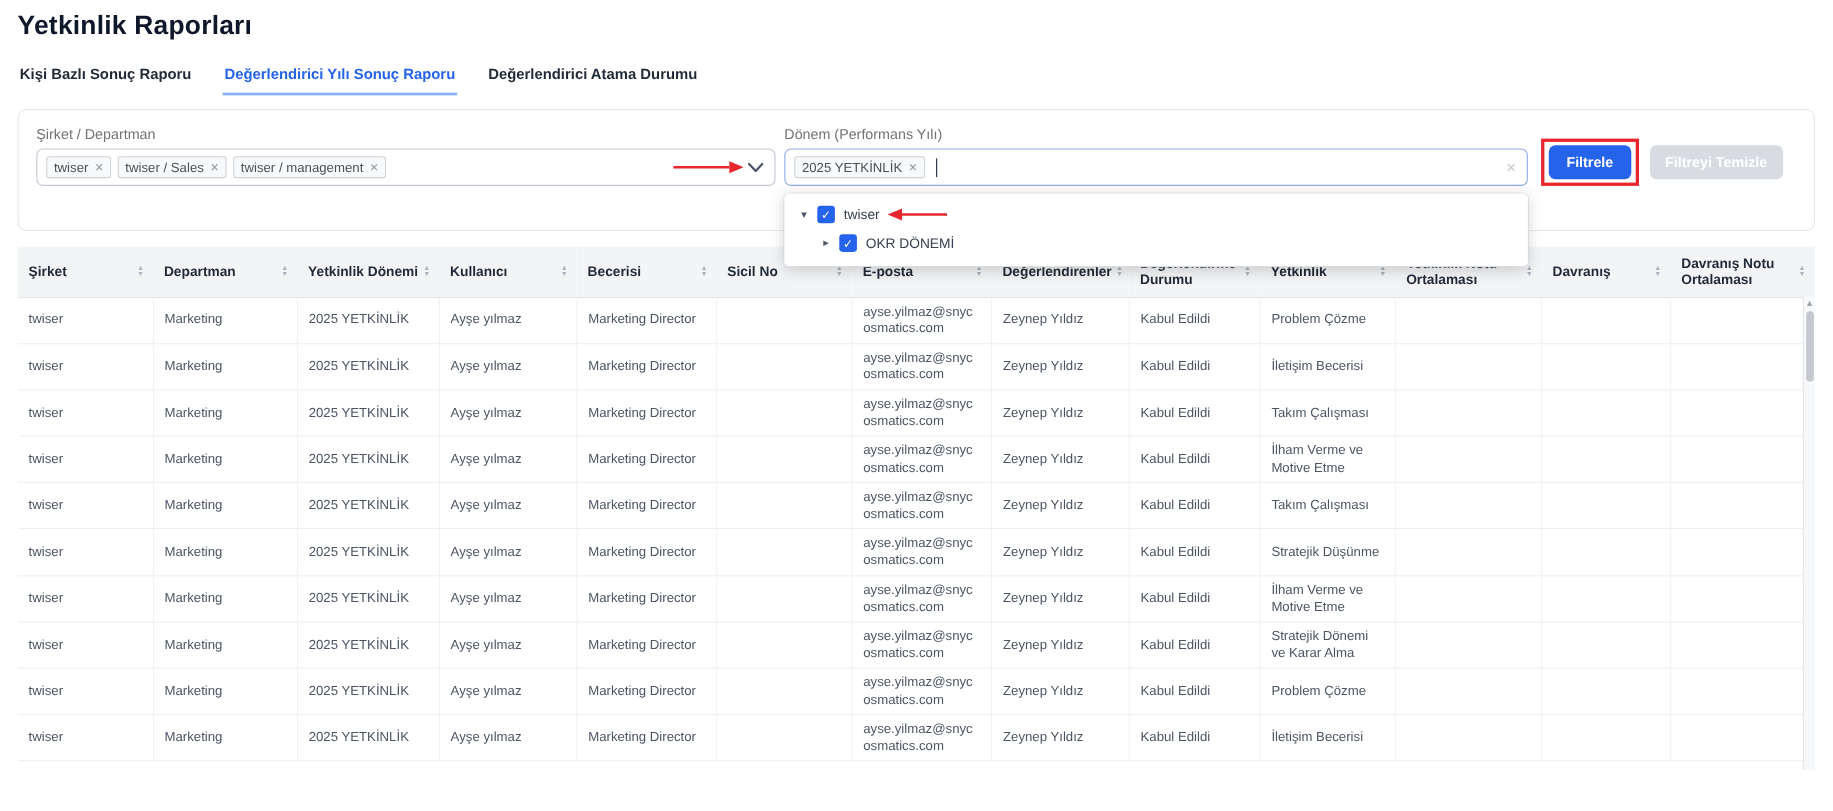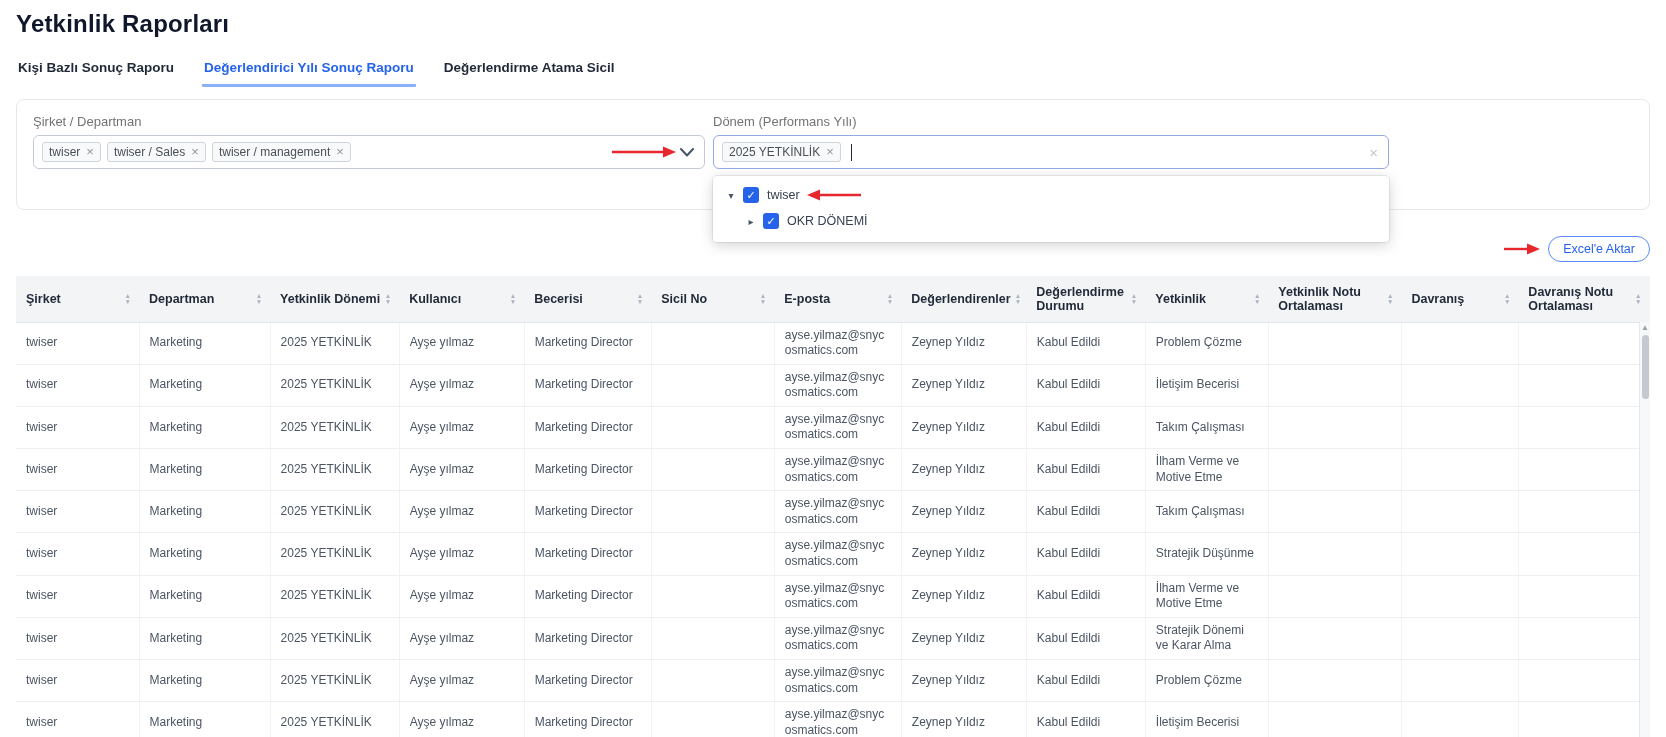--- a/index.html
+++ b/index.html
@@ -179,21 +179,21 @@
 </head>
 <body>
 
 <div class="page">
 
   <h1 class="page-title">Yetkinlik Raporları</h1>
 
   <div class="tab-bar">
       <div class="tab">Kişi Bazlı Sonuç Raporu</div>
       <div class="tab active">Değerlendirici Yılı Sonuç Raporu</div>
-      <div class="tab">Değerlendirme Atama Sicil</div>
+      <div class="tab">Değerlendirici Atama Durumu</div>
     </div>
 
   <div class="filter-card">
 
     <div class="filter-col company">
       <div class="filter-label">Şirket / Departman</div>
       <div class="multiselect">
         <span class="tags-holder" style="display:flex;gap:6px;">
             <span class="tag">
               <span>twiser</span>
@@ -243,30 +243,29 @@
             <span>twiser</span>
           </div>
           <div class="tree-item" style="padding-left: 32px;">
             <span class="caret">▸</span>
             <span class="checkbox">✓</span>
             <span>OKR DÖNEMİ</span>
           </div>
         </div>
     </div>
 
+    <div class="filter-buttons">
+      <span class="red-box">
+        <button class="btn btn-filtrele">Filtrele</button>
+      </span>
+      <button class="btn btn-clear">Filtreyi Temizle</button>
+    </div>
 
   </div>
 
-  <div class="export-row">
-    <svg class="ann-excel" width="36" height="14" viewBox="0 0 36 14">
-      <line x1="0" y1="7" x2="23" y2="7" stroke="#e8262d" stroke-width="2.4"></line>
-      <polygon points="23,1.5 36,7 23,12.5" fill="#e8262d"></polygon>
-    </svg>
-    <button class="btn-excel">Excel'e Aktar</button>
-  </div>
 
   <div class="table-wrap">
     <table>
       <colgroup>
         <col style="width:122px">
           <col style="width:130px">
           <col style="width:128px">
           <col style="width:124px">
         <col style="width:126px">
           <col style="width:122px">

